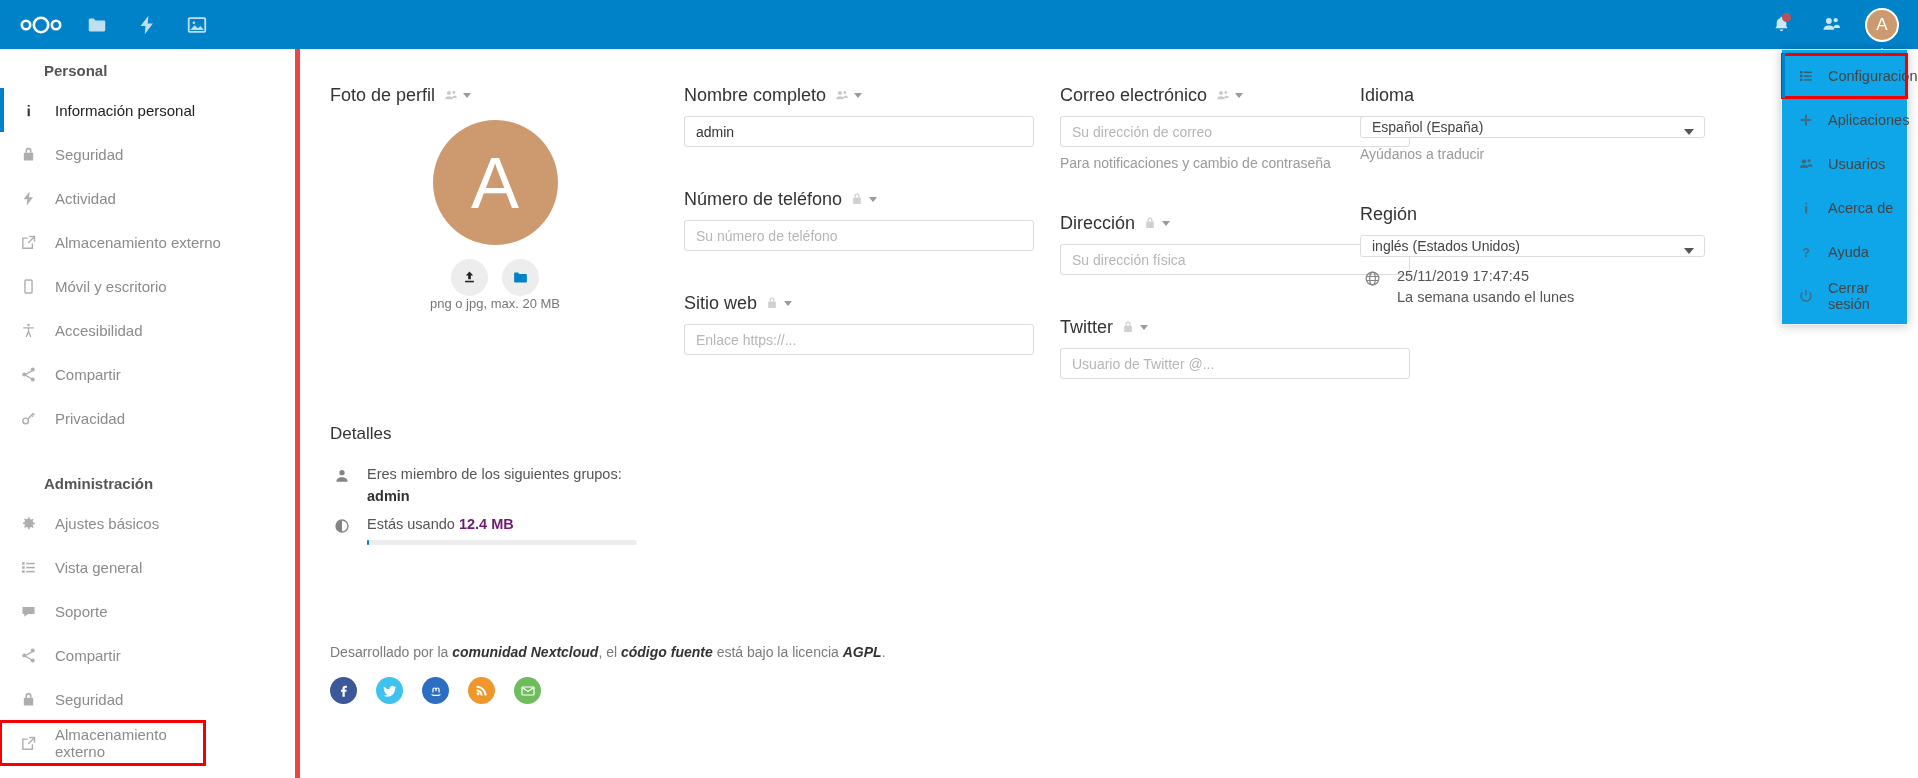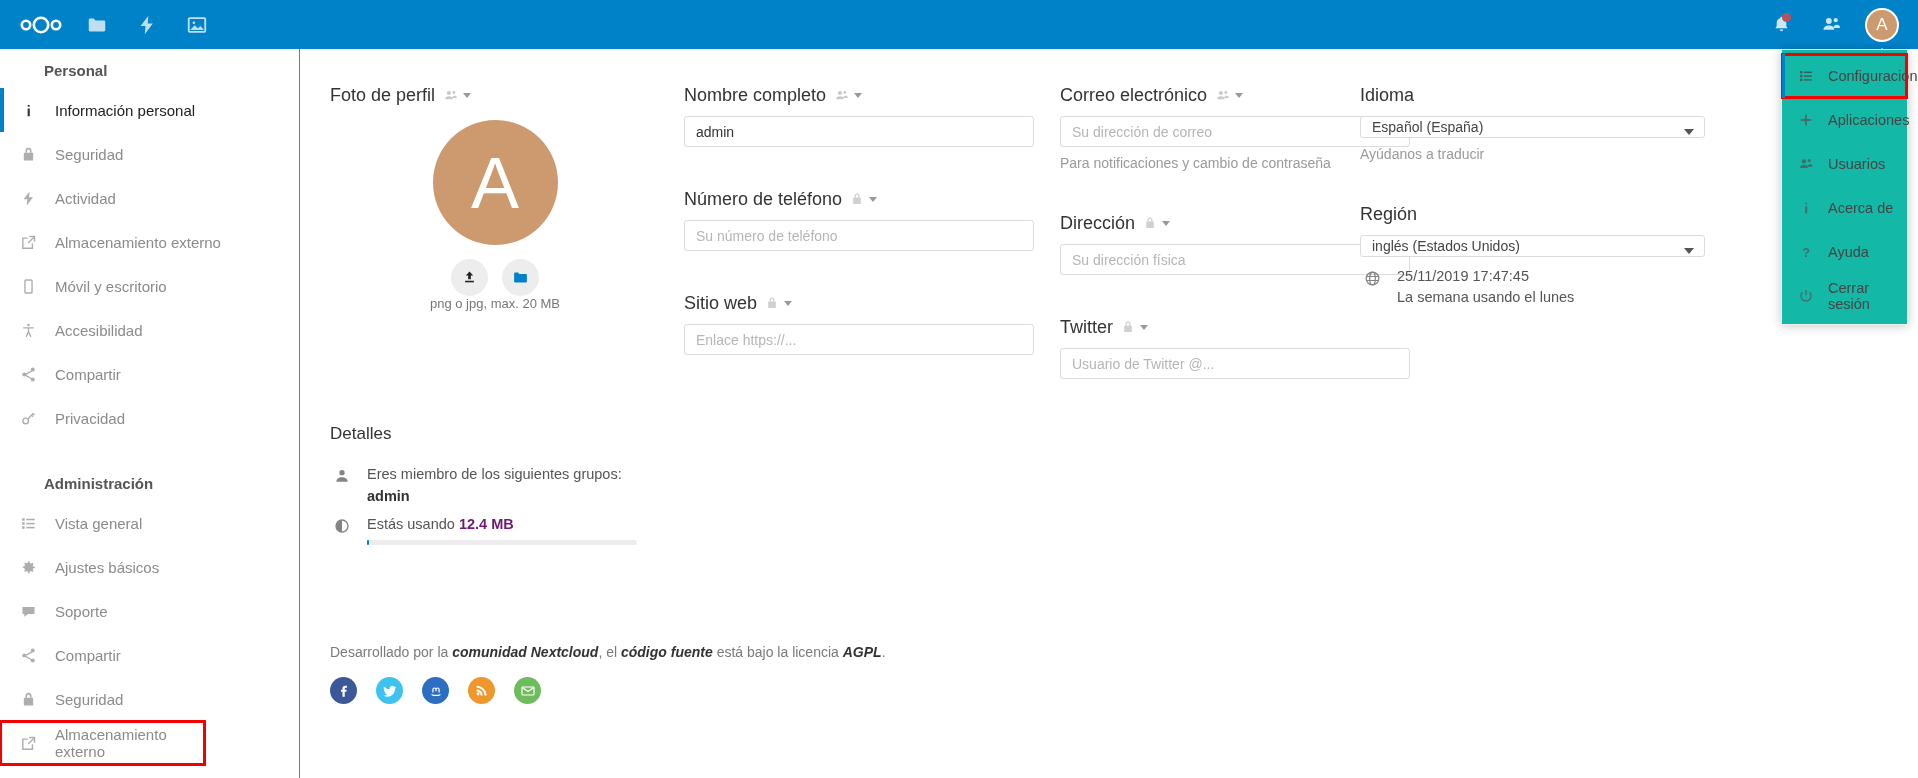--- a/index.html
+++ b/index.html
@@ -64,21 +64,21 @@
     border-left: 11px solid transparent;
     border-right: 11px solid transparent;
     border-bottom: 11px solid #fff;
   }
 
   
   #sidebar {
     position: absolute; top: 49px; left: 0;
     width: 300px; height: 729px;
     background: #fff;
-    border-right: 1px solid #ef4444;
+    border-right: 5px solid #ef4444;
     overflow: hidden;
   }
   .nav-caption {
     font-size: 15px; font-weight: bold; color: #555;
     padding: 13px 0 9px 44px;
   }
   .nav-item {
     display: flex; align-items: center;
     height: 44px; padding-left: 11px;
     position: relative; color: #8b8b8b; font-size: 15px;
@@ -203,21 +203,21 @@
   .footer-text b { color: #333; font-weight: bold; font-style: italic; }
   .social-row { display: flex; gap: 19px; margin-top: 17px; }
   .social {
     width: 27px; height: 27px; border-radius: 50%;
     display: flex; align-items: center; justify-content: center;
   }
 
   
   #usermenu {
     position: absolute; top: 49px; right: 10px;
-    width: 127px; background: #14b8a6;
+    width: 127px; background: #0ea5e9;
     border: 1px solid #eee;
     box-shadow: 0 1px 10px rgba(0,0,0,.22);
     z-index: 200; padding: 4px 0 6px 0;
   }
   .menu-item {
     display: flex; align-items: center;
     height: 44px; padding-left: 13px;
     font-size: 14.5px; color: #444; position: relative;
   }
   .menu-item .m-ico {
@@ -370,38 +370,38 @@
     <span class="nav-lbl">Privacidad</span>
   </div>
 
   <div class="nav-spacer"></div>
 
   <div class="nav-caption">Administración</div>
 
   <div class="nav-item">
     <span class="nav-ico">
       <svg width="17" height="17" viewBox="0 0 24 24" fill="#7a7a7a">
+          <path d="M12 8.2a3.8 3.8 0 100 7.6 3.8 3.8 0 000-7.6zm9 4.7v-1.8l-2.3-.5a7 7 0 00-.8-2l1.3-2-1.3-1.3-2 1.3a7 7 0 00-2-.8L13.4 3h-1.8l-.5 2.3a7 7 0 00-2 .8l-2-1.3L5.8 6.1l1.3 2a7 7 0 00-.8 2L4 10.6v1.8l2.3.5a7 7 0 00.8 2l-1.3 2 1.3 1.3 2-1.3a7 7 0 002 .8l.5 2.3h1.8l.5-2.3a7 7 0 002-.8l2 1.3 1.3-1.3-1.3-2a7 7 0 00.8-2z"></path>
+        </svg>
+    </span>
+    <span class="nav-lbl">Ajustes básicos</span>
+  </div>
+
+  <div class="nav-item">
+    <span class="nav-ico">
+      <svg width="17" height="17" viewBox="0 0 24 24" fill="#7a7a7a">
           <rect x="3" y="4.5" width="3.6" height="3.6"></rect>
           <rect x="3" y="10.2" width="3.6" height="3.6"></rect>
           <rect x="3" y="15.9" width="3.6" height="3.6"></rect>
           <rect x="8.8" y="5.3" width="12" height="2.2"></rect>
           <rect x="8.8" y="11" width="12" height="2.2"></rect>
           <rect x="8.8" y="16.7" width="12" height="2.2"></rect>
         </svg>
     </span>
     <span class="nav-lbl">Vista general</span>
-  </div>
-
-  <div class="nav-item">
-    <span class="nav-ico">
-      <svg width="17" height="17" viewBox="0 0 24 24" fill="#7a7a7a">
-          <path d="M12 8.2a3.8 3.8 0 100 7.6 3.8 3.8 0 000-7.6zm9 4.7v-1.8l-2.3-.5a7 7 0 00-.8-2l1.3-2-1.3-1.3-2 1.3a7 7 0 00-2-.8L13.4 3h-1.8l-.5 2.3a7 7 0 00-2 .8l-2-1.3L5.8 6.1l1.3 2a7 7 0 00-.8 2L4 10.6v1.8l2.3.5a7 7 0 00.8 2l-1.3 2 1.3 1.3 2-1.3a7 7 0 002 .8l.5 2.3h1.8l.5-2.3a7 7 0 002-.8l2 1.3 1.3-1.3-1.3-2a7 7 0 00.8-2z"></path>
-        </svg>
-    </span>
-    <span class="nav-lbl">Ajustes básicos</span>
   </div>
 
   <div class="nav-item">
     <span class="nav-ico">
       <svg width="17" height="17" viewBox="0 0 24 24" fill="#7a7a7a">
           <path d="M3.5 5.5h17v10h-9l-5.5 4v-4h-2.5z"></path>
         </svg>
     </span>
     <span class="nav-lbl">Soporte</span>
   </div>

